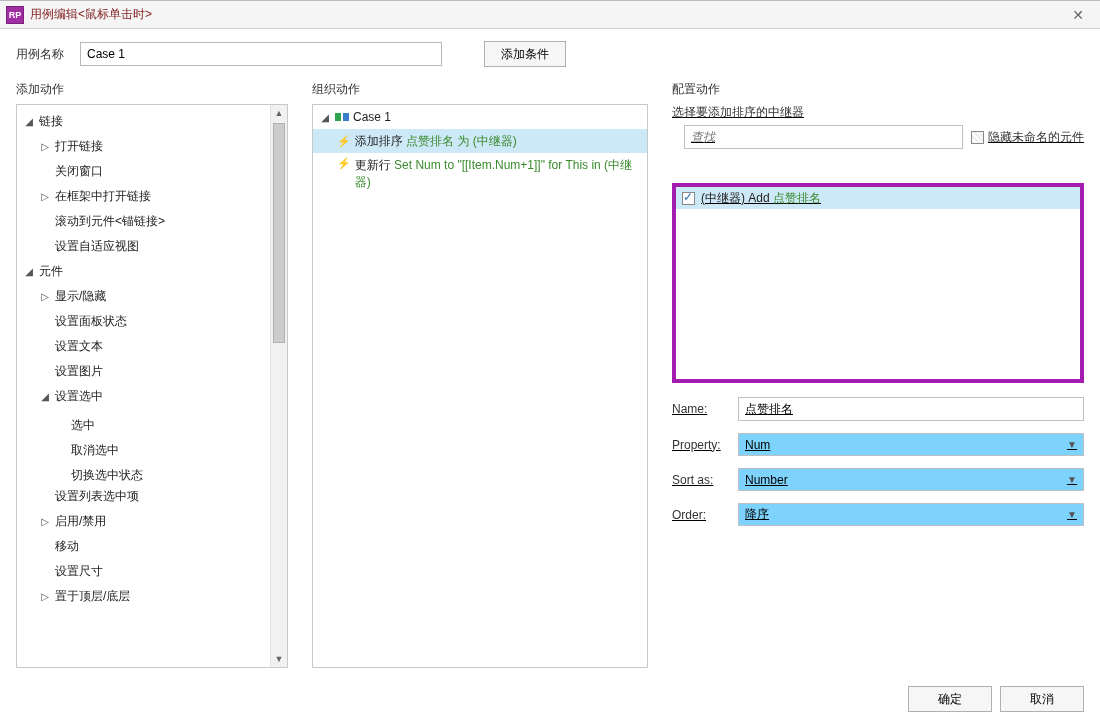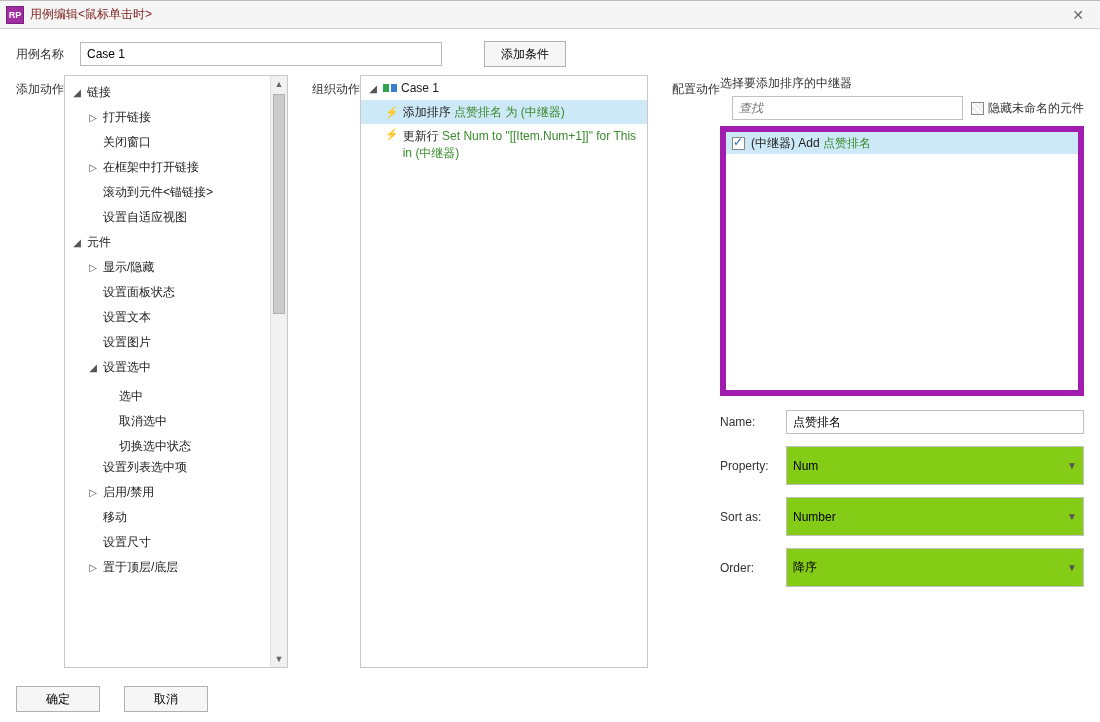--- a/index.html
+++ b/index.html
@@ -13,21 +13,21 @@
 .titlebar .close { width: 32px; text-align: center; color: #666; cursor: pointer; font-size: 14px; }
 
 .toprow { display: flex; align-items: center; padding: 12px 16px 8px 16px; gap: 8px; }
 .toprow .lbl { color: #333; margin-right: 8px; }
 .toprow input[type=text] { width: 362px; height: 24px; padding: 2px 6px; border: 1px solid #b8b8b8; }
 .toprow .btn { height: 26px; padding: 0 16px; border: 1px solid #b0b0b0; background: #f6f6f6; margin-left: 34px; cursor:pointer; }
 
 .cols { display: flex; flex: 1; padding: 0 16px 8px 16px; gap: 24px; min-height: 0; }
 .col-head { color: #333; padding: 6px 0 6px 0; }
 
-.col { display: flex; min-height: 0; }
+.col { display: flex; flex-direction: column; min-height: 0; }
 .col1 { width: 272px; }
 .col2 { width: 336px; }
 .col3 { flex: 1; }
 
 .panel { border: 1px solid #c8c8c8; flex: 1; position: relative; overflow: hidden; background: #fff; }
 
 
 .scrollbar { position: absolute; right: 0; top: 0; bottom: 0; width: 17px; background: #f1f1f1; border-left: 1px solid #e0e0e0; }
 .scrollbar .thumb { position: absolute; left: 2px; right: 2px; background: #ccc; border: 1px solid #b0b0b0; }
 .scrollbar .arrow { position: absolute; left:0; right:0; height:16px; background:#f1f1f1; display:flex; align-items:center; justify-content:center; color:#666; font-size:9px; }
@@ -54,33 +54,33 @@
 
 
 .rlabel { color:#333; margin-bottom:4px;}
 .r-top { display:flex; gap:8px; margin-bottom:6px; align-items:center;}
 .search-inp { flex:1; height:24px; border:1px solid #c0c0c0; padding:2px 6px; color:#777; font-style:italic;margin-left:12px; }
 .chk-wrap { display:flex; align-items:center; gap:4px; color:#333; }
 .chk-box { width:13px; height:13px; border:1px solid #888; background:#fff; display:inline-block; position:relative; }
 .chk-box.shaded { background: repeating-linear-gradient(45deg,#eee,#eee 2px,#fff 2px,#fff 4px); }
 .chk-box.checked::after { content:"✓"; position:absolute; top:-3px; left:0px; font-size:12px; color:#2a6db0; }
 
-.repeater-list { border:6px solid #a21caf; height:270px; overflow:hidden; }
+.repeater-list { border:4px solid #a21caf; height:200px; overflow:hidden;margin-top:28px; }
 .repeater-row { display:flex; align-items:center; height:22px; padding:0 6px; background:#cde8f6; gap:6px; }
 .repeater-row .txt { color:#222; }
 .repeater-row .green { color:#3a8a2d; }
 
 .form { padding-top:14px; }
 .form-row { display:flex; align-items:center; margin-bottom:12px; }
 .form-row .flabel { width:66px; color:#333; }
 .form-row input[type=text] { flex:1; height:24px; border:1px solid #c0c0c0; padding:2px 6px; }
-.sel { flex:1; height:39px; border:1px solid #c0c0c0; background:#84cc16; display:flex; align-items:center; justify-content:space-between; padding:0 6px; cursor:pointer; }
+.sel { flex:1; height:23px; border:1px solid #c0c0c0; background:#7dd3fc; display:flex; align-items:center; justify-content:space-between; padding:0 6px; cursor:pointer; }
 .sel .caret { color:#555; font-size:10px; }
 
-.footer { display:flex; justify-content:flex-start; gap:24px; padding:10px 16px; }
+.footer { display:flex; justify-content:flex-end; gap:8px; padding:10px 16px; }
 .footer .btn { width:84px; height:26px; border:1px solid #b0b0b0; background:#f6f6f6; cursor:pointer; }
 </style>
 </head>
 <body>
 
 <div class="window">
   <div class="titlebar">
     <div class="app-icon">RP</div>
     <div class="title">用例编辑&lt;鼠标单击时&gt;</div>
     <div class="close">✕</div>
@@ -207,21 +207,21 @@
         </div>
         <div class="org-row" style="height:auto; align-items:flex-start; padding-top:4px;">
           <span class="bolt">⚡</span>
           <span class="text" style="flex:1;"><span>更新行 </span><span class="green">Set Num to "[[Item.Num+1]]" for This in (中继器)</span></span>
         </div>
       </div>
     </div>
 
     <div class="col col3">
       <div class="col-head">配置动作</div>
-      <div style="flex:1; display:flex; flex-direction:column;">
+      <div style="flex:1; display:flex; flex-direction:column;text-decoration:underline;">
         <div class="rlabel">选择要添加排序的中继器</div>
         <div class="r-top">
           <input class="search-inp" type="text" placeholder="查找" style="">
           <label class="chk-wrap">
             <span class="chk-box shaded"></span>
             <span>隐藏未命名的元件</span>
           </label>
         </div>
         <div class="repeater-list">
           <div class="repeater-row">

